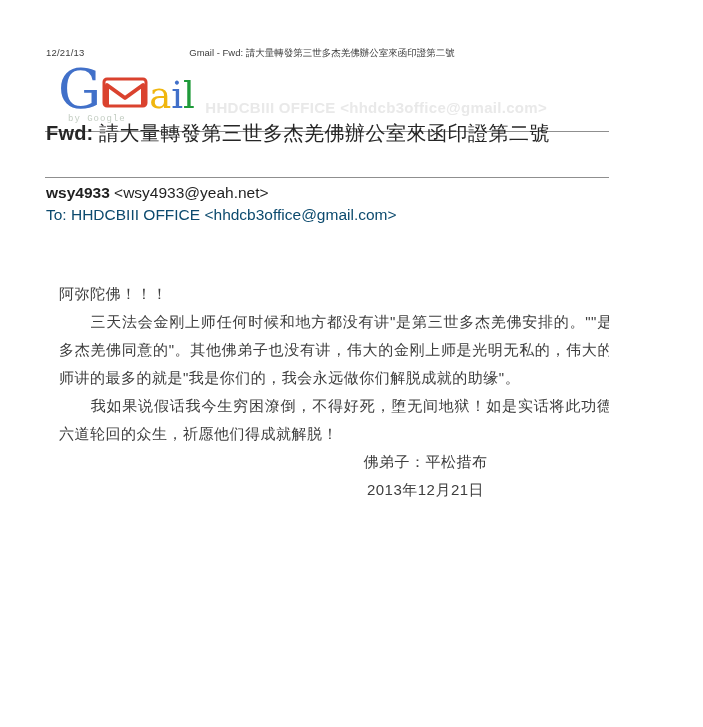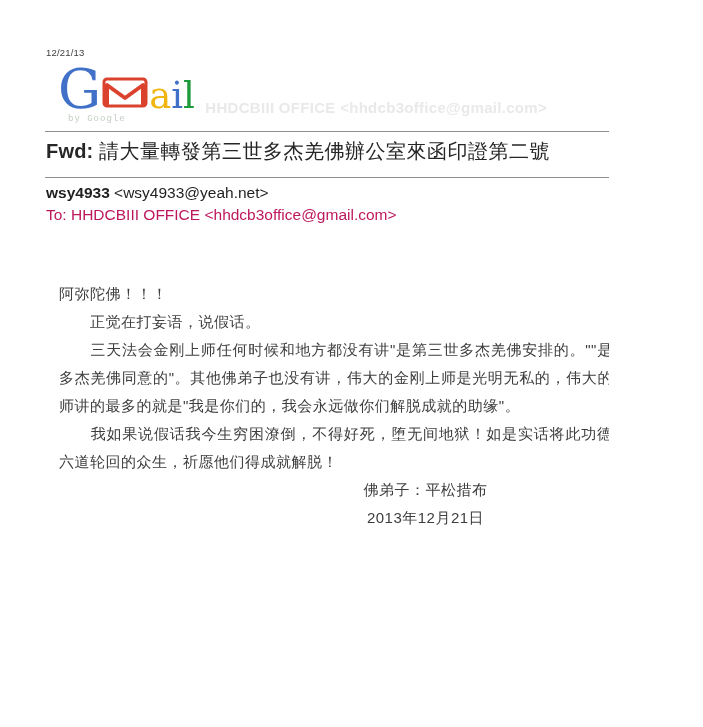--- a/index.html
+++ b/index.html
@@ -31,54 +31,55 @@
   .account-faint{
     position:absolute;top:99px;right:62px;
     font-size:15px;font-weight:bold;color:#e9e9e9;letter-spacing:0.3px;
   }
   
   .rule{position:absolute;left:45px;width:614px;height:0;border-top:1px solid #8f8f8f;}
   .rule-1{top:131px;}
   .rule-2{top:177px;}
   
   .subject{
-    position:absolute;top:138px;left:46px;right:40px;
+    position:absolute;top:120px;left:46px;right:40px;
     font-size:20px;color:#262626;white-space:nowrap;
   }
   .subject-prefix{font-weight:bold;letter-spacing:0.2px;}
   .subject-title{font-weight:500;letter-spacing:0.5px;}
   
   .from-row{
     position:absolute;top:184px;left:46px;right:45px;
     display:flex;justify-content:space-between;align-items:baseline;
     font-size:15.5px;color:#1f1f1f;flex-direction:column;
   }
   .from-name{font-weight:bold;}
   .to-line{
     position:absolute;top:206px;left:46px;
-    font-size:15.5px;color:#be185d;
+    font-size:15.5px;color:#0c4a6e;
   }
   
   .email-body{
     position:absolute;top:280px;left:59px;width:601px;
     font-size:15px;line-height:28px;color:#3d3d3d;
     text-align:justify;letter-spacing:0.5px;
   }
   .email-body p{margin:0;padding:0;}
   .signature{
     margin-top:0;text-align:center;transform:translateX(66px);
   }
   .signature div{line-height:28px;}
 </style>
 </head>
 <body>
 
 <div class="page">
 
   <div class="print-date">12/21/13</div>
+  <div class="print-title">Gmail - Fwd: 請大量轉發第三世多杰羌佛辦公室來函印證第二號</div>
 
   <div class="logo">
     <div class="logo-row">
       <span class="logo-g" style="color: rgb(65, 112, 201);">G</span>
       <svg class="logo-m" viewBox="0 0 46 31" style="color: rgb(218, 66, 46);">
         <rect x="2" y="2" width="42" height="27" rx="3" fill="#ffffff" stroke="currentColor" stroke-width="3"></rect>
         <path d="M5,28 L5,8 L23,21 L41,8 L41,28" fill="none" stroke="currentColor" stroke-width="4" stroke-linejoin="round" stroke-linecap="round"></path>
       </svg>
       <span class="logo-a" style="color: rgb(240, 182, 15);">a</span>
       <span class="logo-i" style="color: rgb(65, 112, 201);">i</span>
@@ -102,21 +103,20 @@
     <span>
       <span class="from-name">wsy4933</span>
       <span class="from-email">&lt;wsy4933@yeah.net&gt;</span>
     </span>
   </div>
   <div class="to-line">To: HHDCBIII OFFICE &lt;hhdcb3office@gmail.com&gt;</div>
 
   <div class="email-body">
     <div>
         <p>阿弥陀佛！！！</p>
-        <p>　　正觉在打妄语，说假话。</p>
         <p>　　三天法会金刚上师任何时候和地方都没有讲"是第三世多杰羌佛安排的。""是第三世多杰羌佛同意的"。其他佛弟子也没有讲，伟大的金刚上师是光明无私的，伟大的金刚上师讲的最多的就是"我是你们的，我会永远做你们解脱成就的助缘"。</p>
         <p>　　我如果说假话我今生穷困潦倒，不得好死，堕无间地狱！如是实话将此功德回向给六道轮回的众生，祈愿他们得成就解脱！</p>
       </div>
     <div class="signature">
       <div>佛弟子：平松措布</div>
       <div>2013年12月21日</div>
     </div>
   </div>
 
 </div>

